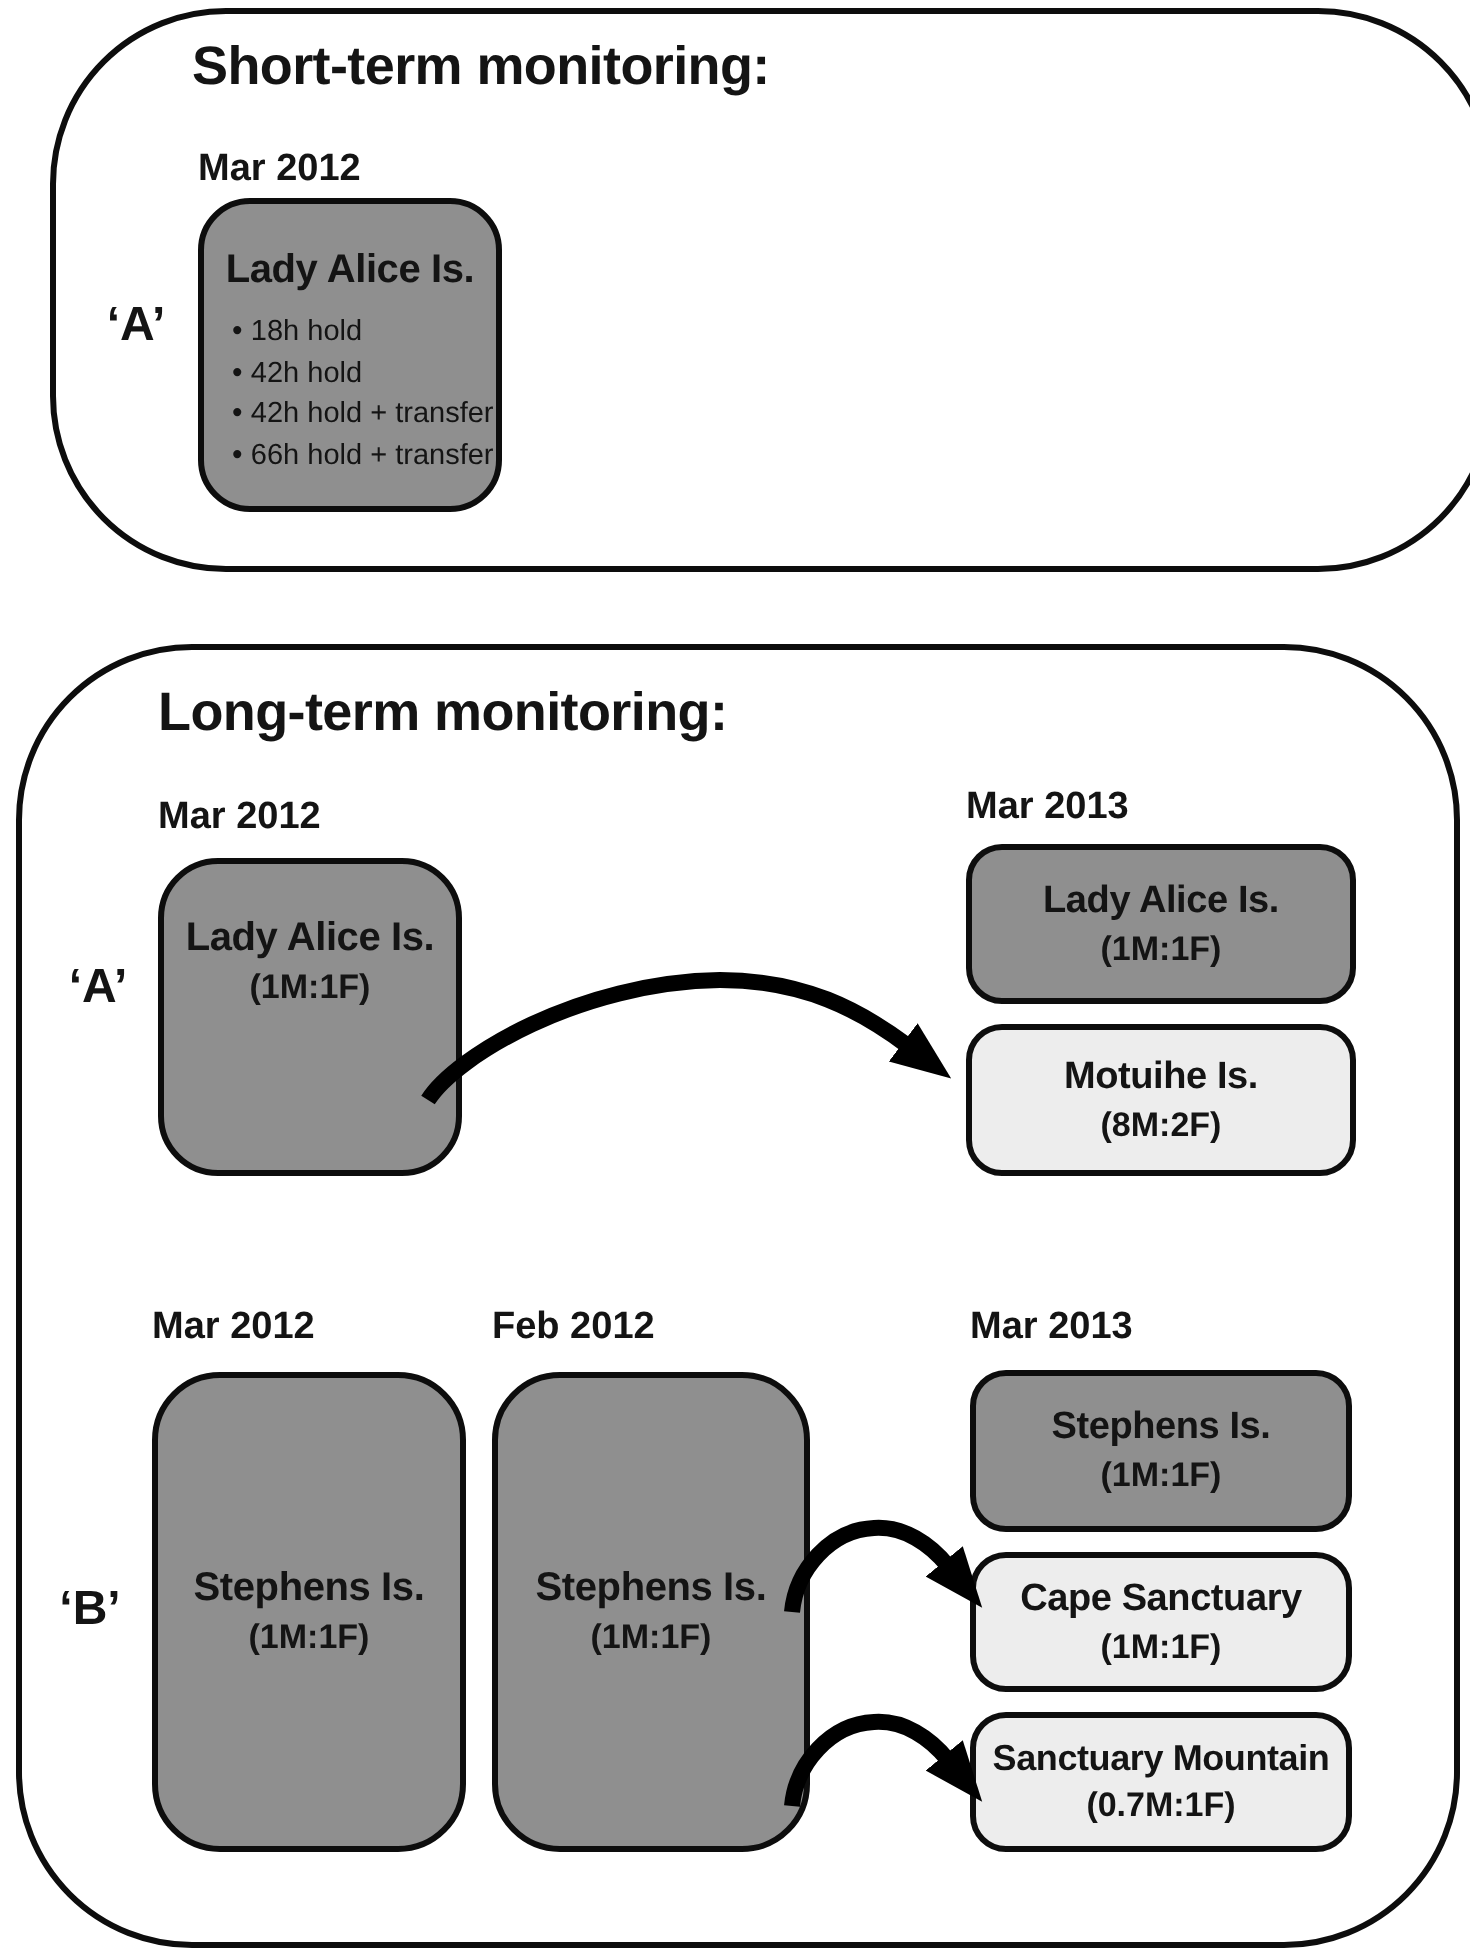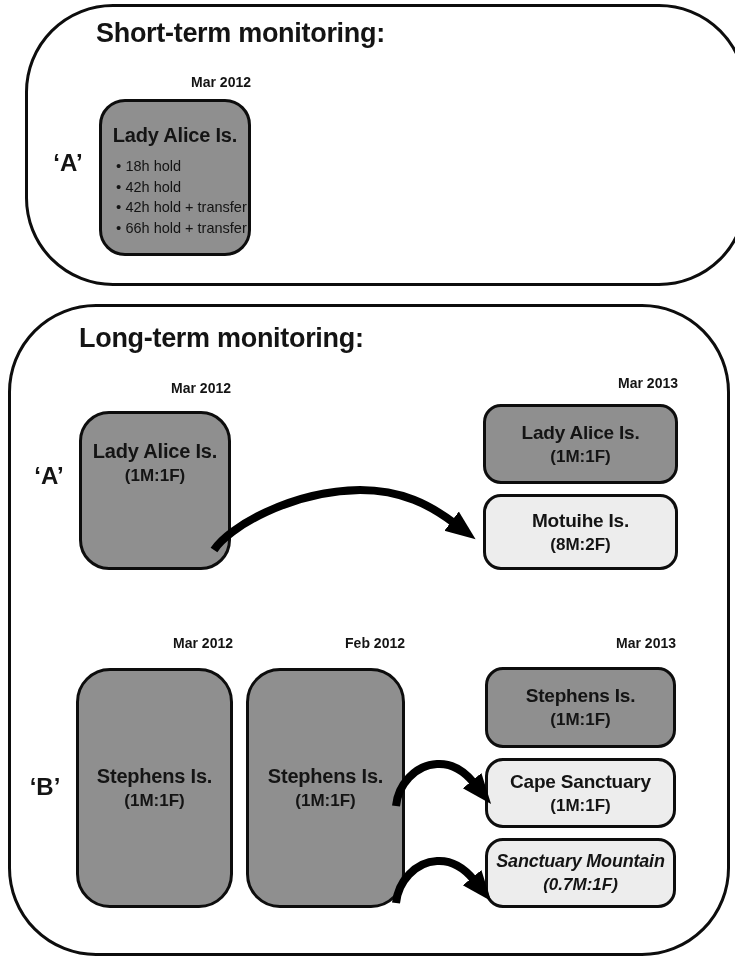--- a/index.html
+++ b/index.html
@@ -21,29 +21,29 @@
     color:var(--text);
     overflow:hidden;
   }
   .panel{
     position:absolute;
     border:3px solid var(--panel-border);
     border-radius:88px;
     background:var(--background);
   }
   .panel-short{left:25px;top:4px;width:722px;height:282px;}
-  .panel-long{left:8px;top:304px;width:722px;height:652px;padding-left:30px;}
+  .panel-long{left:8px;top:322px;width:722px;height:652px;padding-left:30px;}
   .section-title{
     position:absolute;
     font-size:27px;font-weight:700;letter-spacing:-0.3px;
     white-space:nowrap;
   }
   .col-header{
     position:absolute;
-    font-size:14px;font-weight:700;text-align:right;
+    font-size:19px;font-weight:700;text-align:left;
     white-space:nowrap;
   }
   .row-label{
     position:absolute;
     font-size:24px;font-weight:700;text-align:center;
   }
   .box{
     position:absolute;
     border:3px solid var(--box-border);
     background:var(--dark-box);
@@ -65,21 +65,21 @@
   .dest{display:flex;flex-direction:column;align-items:center;justify-content:center;border-radius:18px;}
   .dest .box-title{font-size:19px;}
   .lt-a-dest1{left:472px;top:97px;width:195px;height:80px;}
   .lt-a-dest2{left:472px;top:187px;width:195px;height:76px;}
   
   .tall{display:flex;flex-direction:column;align-items:center;justify-content:center;border-radius:34px;}
   .lt-b-src1{left:65px;top:361px;width:157px;height:240px;}
   .lt-b-src2{left:235px;top:361px;width:159px;height:240px;}
   .lt-b-dest1{left:474px;top:360px;width:191px;height:81px;}
   .lt-b-dest2{left:474px;top:451px;width:191px;height:70px;}
-  .lt-b-dest3{left:474px;top:531px;width:191px;height:70px;font-style:italic;}
+  .lt-b-dest3{left:474px;top:531px;width:191px;height:70px;}
   .lt-b-dest3 .box-title{font-size:18px;}
   .arrow-layer{
     position:absolute;left:0;top:0;width:735px;height:978px;
     pointer-events:none;
   }
 </style>
 </head>
 <body>
 
 <div class="canvas">

